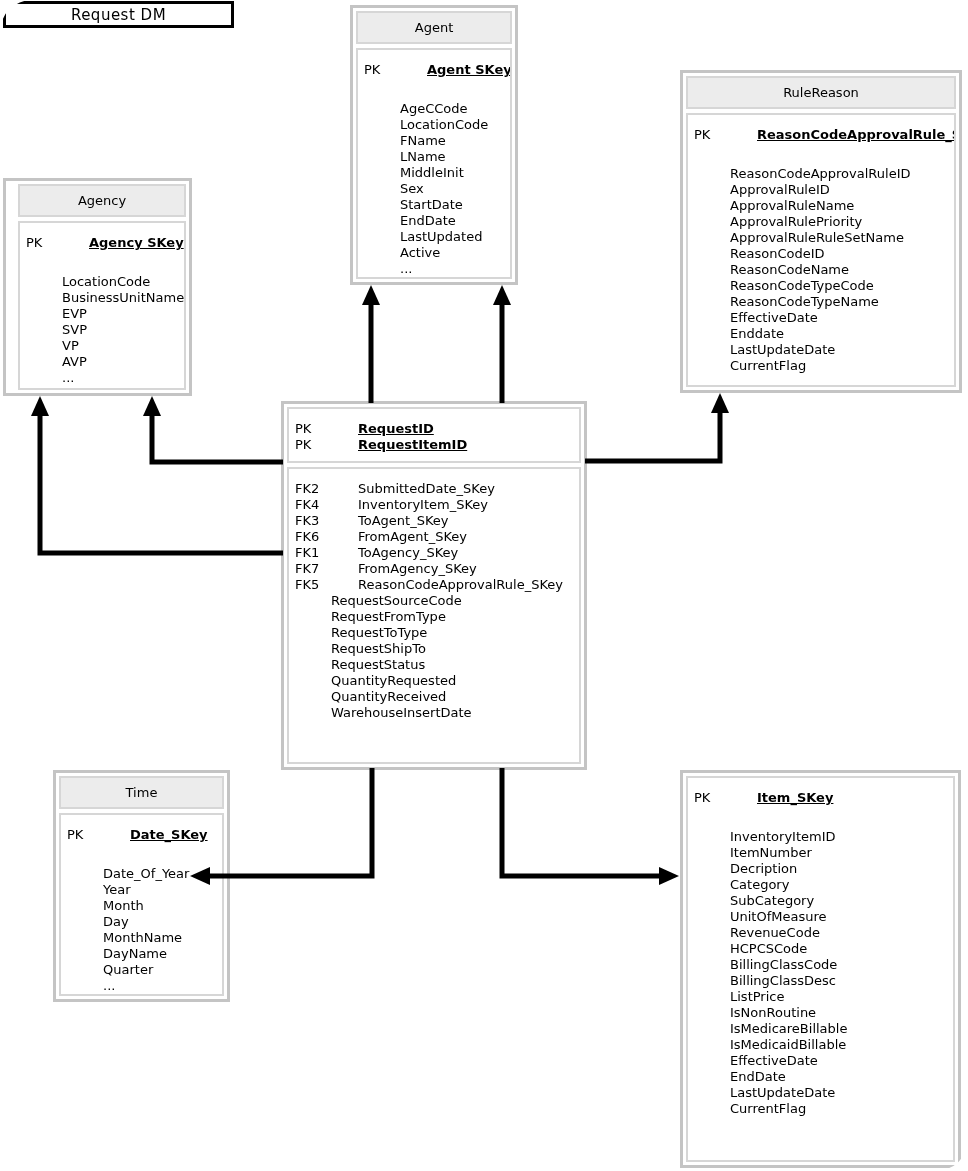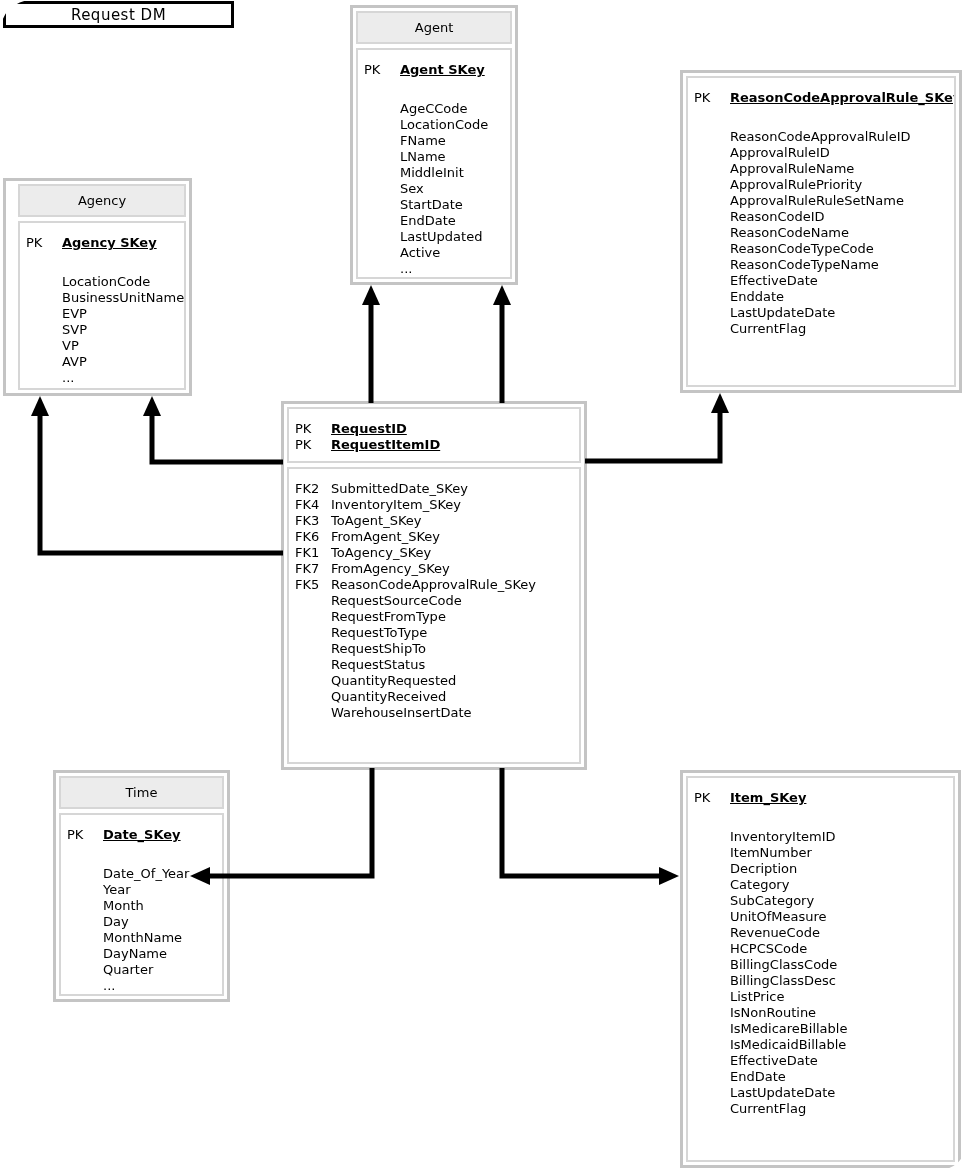--- a/index.html
+++ b/index.html
@@ -16,21 +16,21 @@
   .entity { position:absolute; background:#fff; border:3px solid #c4c4c4; padding:3px;
             display:flex; flex-direction:column; gap:4px; }
   .ehead  { flex:none; height:33px; background:#ececec; border:2px solid #d6d6d6;
             display:flex; align-items:center; justify-content:center; font-size:13px;
             white-space:nowrap; }
   .esec   { border:2px solid #d6d6d6; background:#fff; padding:12px 6px 8px 6px; overflow:hidden; }
   .esec.grow { flex:1 1 auto; }
   .esec.fixed { flex:none; }
 
   .row { font-size:13px; line-height:16px; min-height:16px; white-space:nowrap; }
-  .row.kv { display:flex; }
+  .row.kv { display:flex;gap:27px; }
   .row .tag { width:36px; flex:none; }
   .row.plain { padding-left:36px; }
   .row.spacer { min-height:23px; }
   .u { text-decoration:underline;font-weight:bold; }
 
   
   #e-agent      { left:350px; top:5px;   width:168px; height:280px; }
   #e-rulereason { left:680px; top:70px;  width:282px; height:323px; }
   #e-agency     { left:3px;   top:178px; width:189px; height:218px;padding-left:12px; }
   #e-fact       { left:281px; top:401px; width:306px; height:369px; }
@@ -68,20 +68,21 @@
         <div class="row plain">Sex</div>
         <div class="row plain">StartDate</div>
         <div class="row plain">EndDate</div>
         <div class="row plain">LastUpdated</div>
         <div class="row plain">Active</div>
         <div class="row plain">...</div>
       </div>
   </div>
 
   <div class="entity" id="e-rulereason">
+    <div class="ehead">RuleReason</div>
     <div class="esec grow">
         <div class="row kv">
           <span class="tag">PK</span>
           <span class="val u">ReasonCodeApprovalRule_SKey</span>
         </div>
         <div class="row plain spacer"></div>
         <div class="row plain">ReasonCodeApprovalRuleID</div>
         <div class="row plain">ApprovalRuleID</div>
         <div class="row plain">ApprovalRuleName</div>
         <div class="row plain">ApprovalRulePriority</div>

